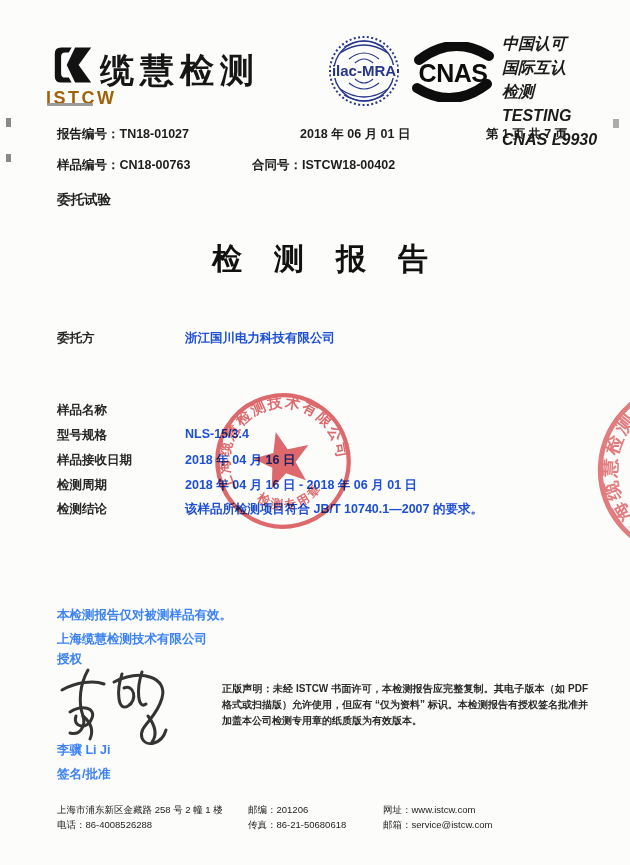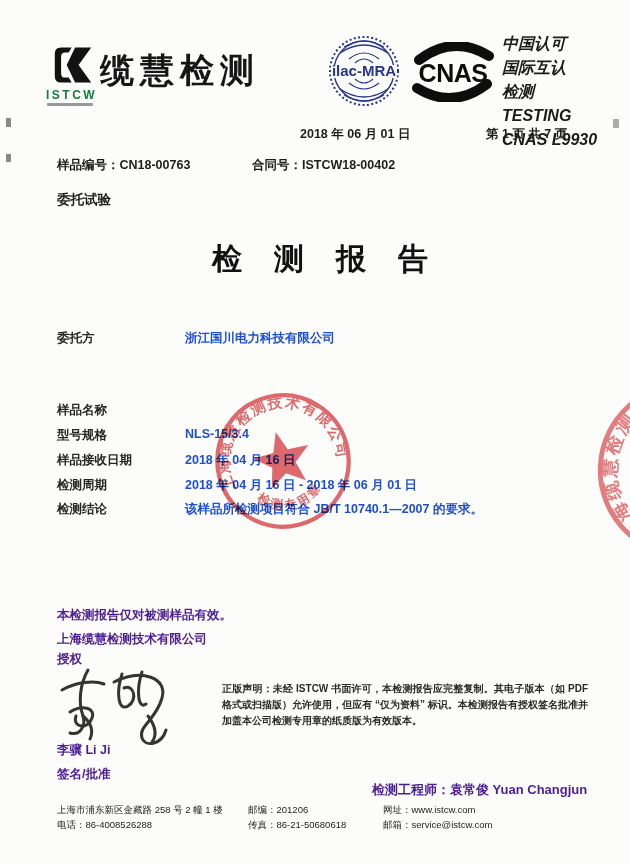--- a/index.html
+++ b/index.html
@@ -8,29 +8,29 @@
     width:630px;height:865px;
     margin:0 auto;
     background:#fcfcfa;
     overflow:hidden;
     font-family:"Liberation Sans","DejaVu Sans",sans-serif;
     color:#222;
   }
   .abs{position:absolute;}
   
   .brand-cn{font-size:34px;font-weight:800;letter-spacing:6px;color:#161616;}
-  .brand-name{font-size:12px;font-weight:800;letter-spacing:2.5px;color:#15803d;}
+  .brand-name{font-size:18px;font-weight:800;letter-spacing:2.5px;color:#a16207;}
   .tagline-bar{width:46px;height:3px;background:#9a9a9a;border-radius:1px;}
   .accred{font-size:16px;font-weight:700;line-height:24px;color:#1b1b1b;white-space:pre-line;font-style:italic;}
   
   .meta{font-size:12.5px;font-weight:700;color:#1d1d1d;white-space:nowrap;}
   .title{font-size:30px;font-weight:800;letter-spacing:32px;color:#111;white-space:nowrap;}
   .lbl{font-size:12.5px;font-weight:700;color:#262626;white-space:nowrap;}
   .val{font-size:12.5px;font-weight:700;color:#1d4ed8;white-space:nowrap;}
-  .note{font-size:12.5px;font-weight:700;color:#4c1d95;white-space:nowrap;}
+  .note{font-size:12.5px;font-weight:700;color:#3b82f6;white-space:nowrap;}
   .disclaimer{
     width:366px;font-size:10px;line-height:1.6;font-weight:600;
     color:#2a2a2a;text-align:justify;
   }
   .footer-txt{font-size:9.5px;font-weight:400;color:#222;line-height:15px;white-space:nowrap;}
   .stamp{mix-blend-mode:multiply;}
   .artifact{background:#4c4c4c;opacity:.65;}
 </style>
 </head>
 <body>
@@ -73,20 +73,23 @@
 国际互认
 检测
 TESTING
 CNAS L9930</div>
 
   <div class="abs artifact" style="left:6px;top:118px;width:5px;height:9px;"></div>
   <div class="abs artifact" style="left:6px;top:154px;width:5px;height:8px;"></div>
   <div class="abs artifact" style="left:560px;top:128px;width:6px;height:11px;opacity:.5;"></div>
   <div class="abs artifact" style="left:613px;top:119px;width:6px;height:9px;opacity:.45;"></div>
 
+  <div class="abs meta" style="left:57px;top:126px;">
+    <span>报告编号：</span><span>TN18-01027</span>
+  </div>
   <div class="abs meta" style="left:300px;top:126px;">2018 年 06 月 01 日</div>
   <div class="abs meta" style="left:486px;top:126px;">第 1 页 共 7 页</div>
 
   <div class="abs meta" style="left:57px;top:157px;">
     <span>样品编号：</span><span>CN18-00763</span>
   </div>
   <div class="abs meta" style="left:252px;top:157px;">
     <span>合同号：</span><span>ISTCW18-00402</span>
   </div>
 
@@ -155,23 +158,20 @@
       <path d="M64,18 C92,4 118,14 112,34 C106,56 88,62 92,74 C96,84 112,80 116,66"></path>
       <path d="M98,52 C104,60 108,70 102,78"></path>
     </g>
   </svg>
 
   <div class="abs disclaimer" style="left:222px;top:681px;">正版声明：未经 ISTCW 书面许可，本检测报告应完整复制。其电子版本（如 PDF 格式或扫描版）允许使用，但应有 “仅为资料” 标识。本检测报告有授权签名批准并加盖本公司检测专用章的纸质版为有效版本。</div>
 
   <div class="abs note" style="left:57px;top:742px;">李骥 Li Ji</div>
   <div class="abs note" style="left:57px;top:766px;">签名/批准</div>
 
-  <div class="abs note" style="left:372px;top:781px;font-size:13px;">
-    <span>检测工程师：</span><span>袁常俊 Yuan Changjun</span>
-  </div>
 
   <div class="abs footer-txt" style="left:57px;top:802px;">
     <span>上海市浦东新区金藏路 258 号 2 幢 1 楼</span><br>
     <span>电话：</span><span>86-4008526288</span>
   </div>
   <div class="abs footer-txt" style="left:248px;top:802px;">
     <span>邮编：</span><span>201206</span><br>
     <span>传真：</span><span>86-21-50680618</span>
   </div>
   <div class="abs footer-txt" style="left:383px;top:802px;">

